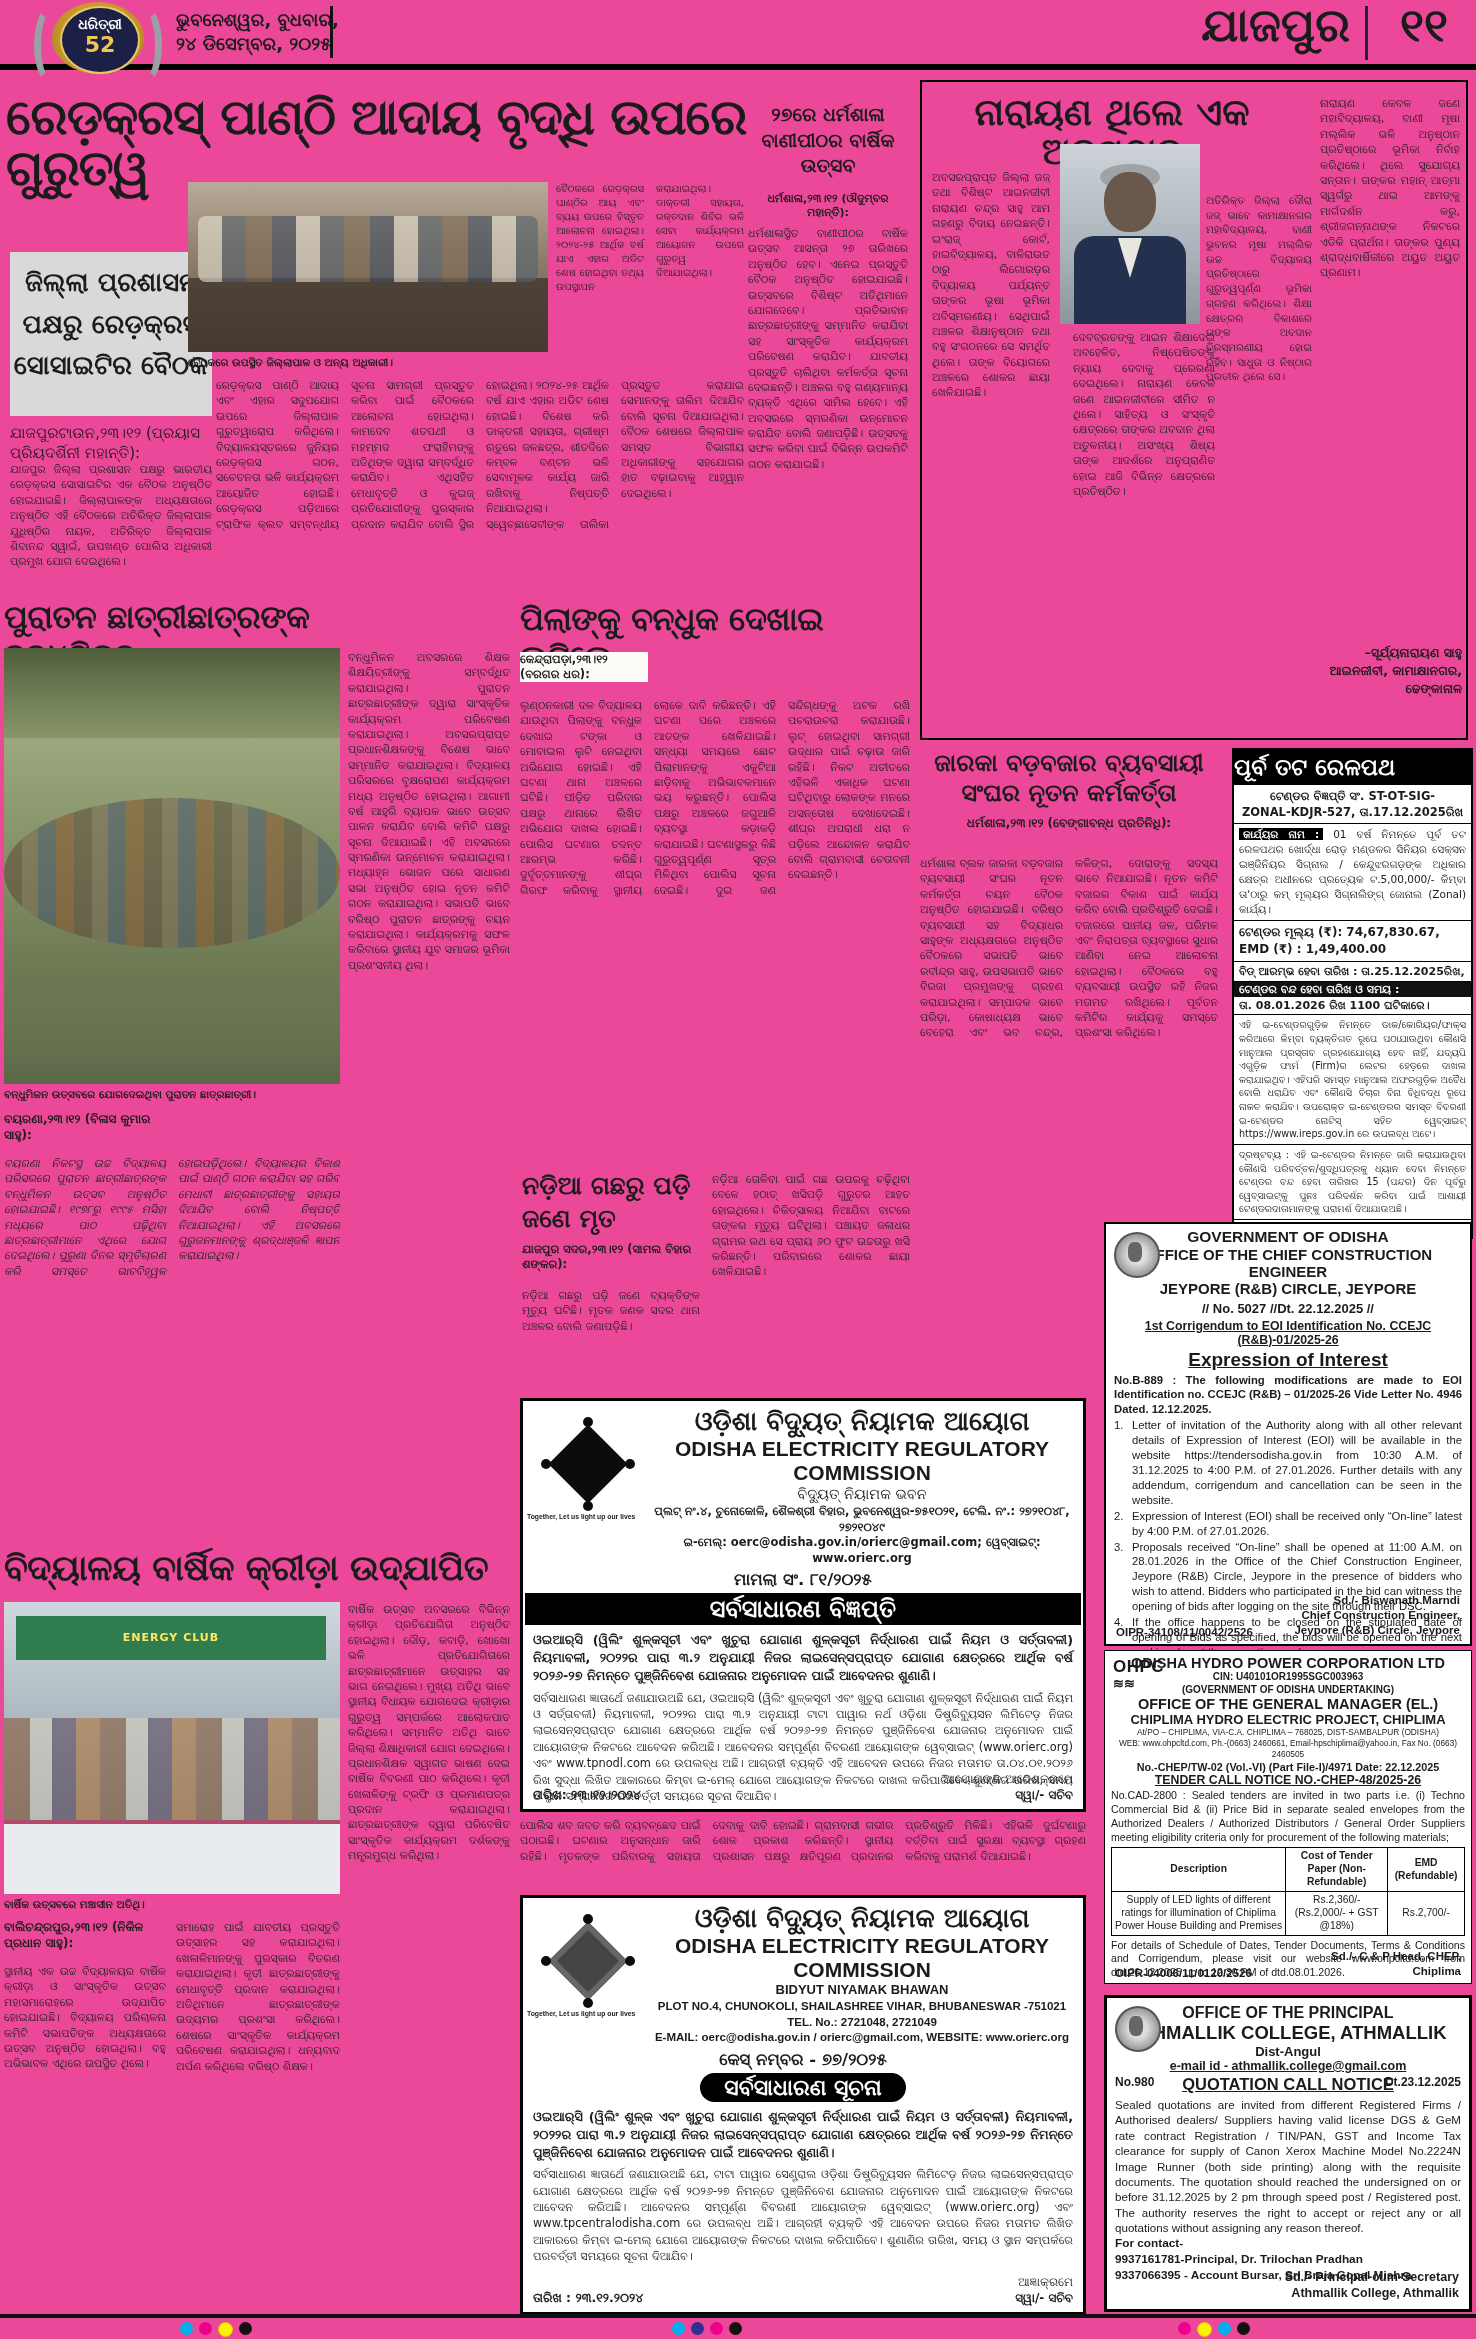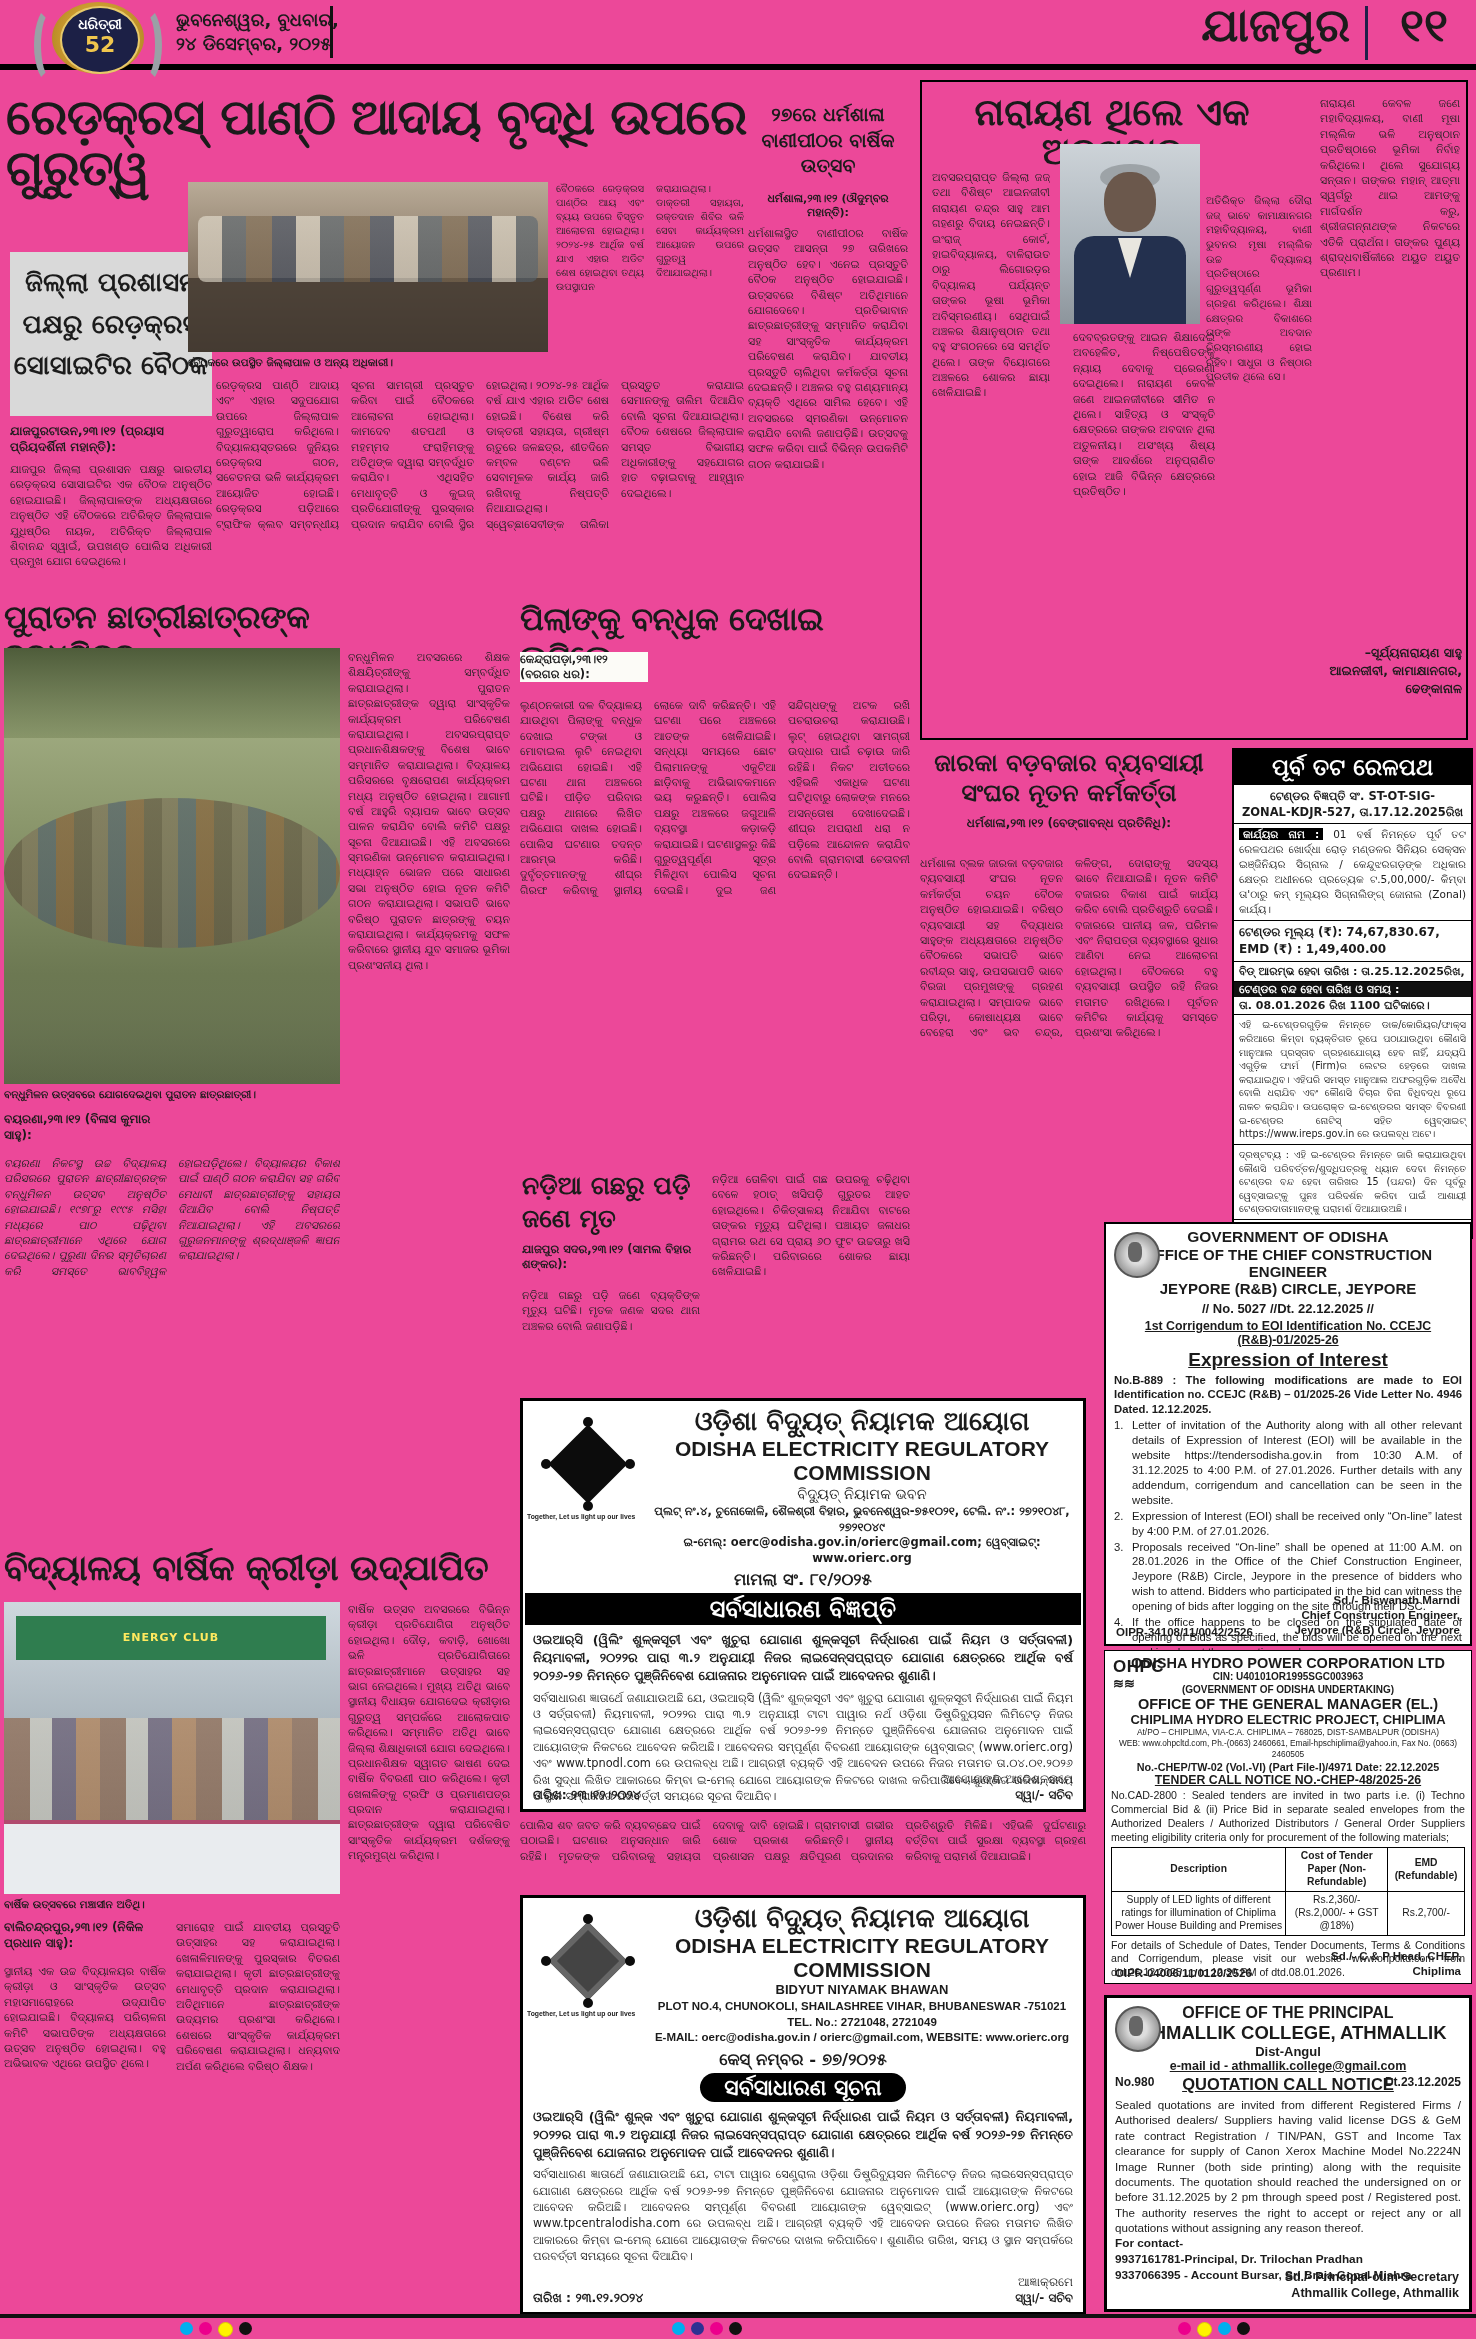--- a/index.html
+++ b/index.html
@@ -30,21 +30,21 @@
   #logo .oval .yr{color:#f0c64d;font-size:22px;font-weight:bold;line-height:1;margin-top:1px;}
   #mh-date{position:absolute;left:176px;top:8px;font-size:18px;font-weight:bold;line-height:1.35;}
   #mh-div1{position:absolute;left:330px;top:6px;width:3px;height:52px;background:#111;}
   #mh-edition{position:absolute;right:126px;top:-2px;font-size:46px;font-weight:bold;letter-spacing:0;}
   #mh-div2{position:absolute;right:108px;top:6px;width:3px;height:54px;background:#20204a;}
   #mh-page{position:absolute;right:28px;top:-2px;font-size:46px;font-weight:bold;}
   
   #rc-headline{left:6px;top:92px;width:742px;font-size:49px;font-weight:bold;line-height:1.05;letter-spacing:-1px;}
   #rc-graybox{left:10px;top:252px;width:202px;height:164px;background:#d9d9d9;
     font-size:26px;font-weight:bold;text-align:center;line-height:1.6;padding-top:10px;box-sizing:border-box;}
-  #rc-date{left:10px;top:424px;width:202px;font-size:12px;font-weight:bold;line-height:1.3;}
+  #rc-date{left:10px;top:424px;width:202px;font-size:15px;font-weight:normal;line-height:1.3;}
   #rc-photo{left:188px;top:182px;width:360px;height:170px;}
   #rc-caption{left:188px;top:356px;width:360px;}
   #rc-left-col{left:10px;top:462px;width:202px;height:130px;overflow:hidden;}
   #rc-right-of-photo{left:556px;top:182px;width:188px;height:170px;overflow:hidden;}
   #rc-main{left:216px;top:378px;width:528px;height:214px;overflow:hidden;}
   
   #bp-head{left:748px;top:102px;width:160px;font-size:19px;font-weight:bold;line-height:1.35;text-align:center;}
   #bp-date{left:748px;top:192px;width:160px;font-size:11px;font-weight:bold;text-align:center;line-height:1.3;}
   #bp-body{left:748px;top:226px;width:160px;height:366px;overflow:hidden;}
   
@@ -61,21 +61,21 @@
   #na-col-c{left:284px;top:88px;width:106px;height:556px;margin-top:23px;}
   #na-col-d{left:398px;top:14px;width:140px;height:544px;}
   #na-sign{left:398px;top:562px;width:142px;font-size:12.5px;font-weight:bold;text-align:right;line-height:1.45;}
   
   #jk-head{left:920px;top:748px;width:298px;font-size:24px;font-weight:bold;text-align:center;line-height:1.25;}
   #jk-date{left:920px;top:816px;width:298px;font-size:12px;font-weight:bold;text-align:center;line-height:1.3;}
   #jk-body{left:920px;top:856px;width:298px;height:352px;overflow:hidden;}
   
   #rail-box{left:1232px;top:748px;width:241px;border:2px solid #000;box-sizing:border-box;background:#fff;}
   #rail-box .rw{padding:3px 5px;border-bottom:1.5px solid #000;}
-  .rail-title{background:#000;color:#fff;font-size:23px;font-weight:bold;text-align:center;padding:4px 0;}
+  .rail-title{background:#000;color:#fff;font-size:23px;font-weight:bold;padding:4px 0;}
   .rail-ref{font-size:11.5px;font-weight:bold;text-align:center;line-height:1.4;}
   .rail-work{font-size:10.5px;line-height:1.42;text-align:justify;}
   .chip{background:#000;color:#fff;font-weight:bold;padding:0 4px;display:inline;}
   .rail-value{font-size:12px;font-weight:bold;line-height:1.45;}
   .rail-open{font-size:11px;font-weight:bold;}
   .rail-close{background:#111;color:#fff;font-size:11px;font-weight:bold;padding:1px 5px;}
   .rail-close2{font-size:11px;font-weight:bold;padding:2px 5px;border-bottom:1.5px solid #000;}
   .rail-para{font-size:9.6px;line-height:1.42;text-align:justify;}
   .rail-foot{display:flex;justify-content:space-between;font-size:9px;font-weight:bold;padding:3px 5px;}
   

